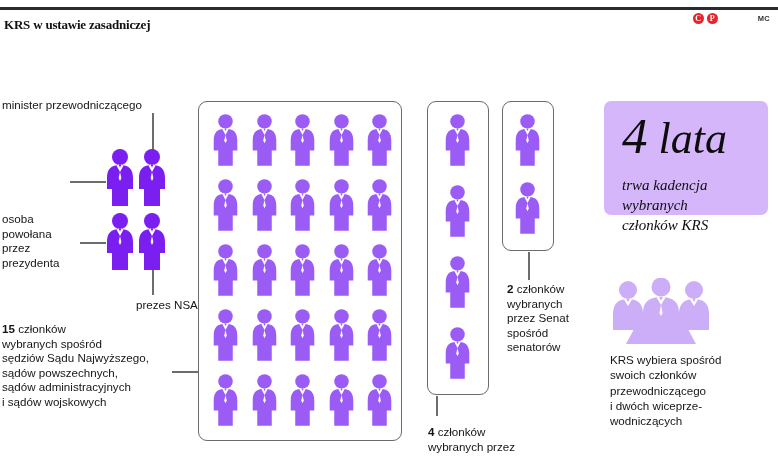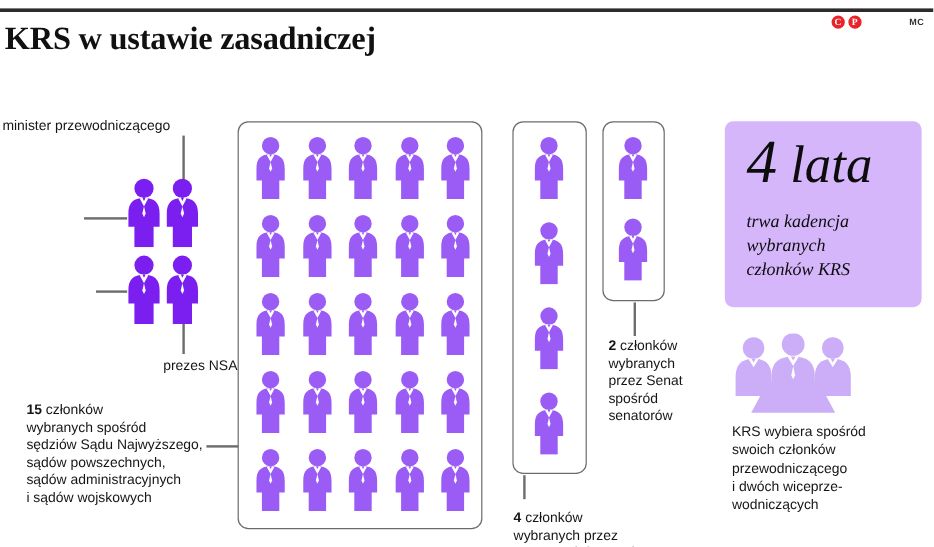--- a/index.html
+++ b/index.html
@@ -28,21 +28,21 @@
     width: 778px;
     height: 3px;
     background: #2b2b2b;
   }
 
   
   .page-title {
     position: absolute;
     left: 4px;
     top: 17px;
-    font-size: 27px;
+    font-size: 13px;
     font-weight: bold;
     letter-spacing: -0.2px;
     color: #111111;
     font-family: "Liberation Serif", serif;
   }
   .subtitle {
     position: absolute;
     left: 4px;
     top: 62px;
     font-size: 12.6px;
@@ -88,21 +88,21 @@
     line-height: 14.6px;
     color: #151515;
     white-space: pre-line;
   }
   .label b { font-weight: bold; }
 
   .lbl-minister   { left: 2px;  top: 98px;  }
   .lbl-pierwszy   { left: 2px;  top: 137px; }
   .lbl-osoba      { left: 2px;  top: 212px; }
   .lbl-nsa        { left: 98px; top: 298px; margin-left: 38px; }
-  .lbl-15         { left: 2px;  top: 335px; margin-left: 20px; }
+  .lbl-15         { left: 2px;  top: 322px; }
   .lbl-2          { left: 507px; top: 282px; }
   .lbl-4          { left: 428px; top: 389px; margin-top: 36px; }
   .lbl-krs-note   { left: 610px; top: 352px; font-size: 11.6px; line-height: 15.3px; }
 
   
   .conn {
     position: absolute;
     background: #6d6d6d;
   }
 
@@ -121,21 +121,21 @@
   
   .person { position: absolute; }
   .person svg { display: block; }
 
   
   .violet-card {
     position: absolute;
     left: 604px;
     top: 101px;
     width: 164px;
-    height: 155px;
+    height: 114px;
     background: #d5b6fb;
     border-radius: 7px;
   }
   .card-big {
     position: absolute;
     left: 18px;
     top: 8px;
     font-family: "Liberation Serif", serif;
     font-style: italic;
     font-size: 44px;
@@ -173,20 +173,24 @@
 
   <div class="page-title">KRS w ustawie zasadniczej</div>
 
   <div class="brand">
     <div class="brand-badge">C</div>
     <div class="brand-badge">P</div>
     <div class="brand-mc">MC</div>
   </div>
 
   <div class="label lbl-minister">minister przewodniczącego</div>
+  <div class="label lbl-osoba">osoba
+powołana
+przez
+prezydenta</div>
   <div class="label lbl-nsa">prezes NSA</div>
 
   <div class="label lbl-15"><b>15</b><span> członków
 wybranych spośród
 sędziów Sądu Najwyższego,
 sądów powszechnych,
 sądów administracyjnych
 i sądów wojskowych</span></div>
 
   <div class="label lbl-2"><b>2</b><span> członków

